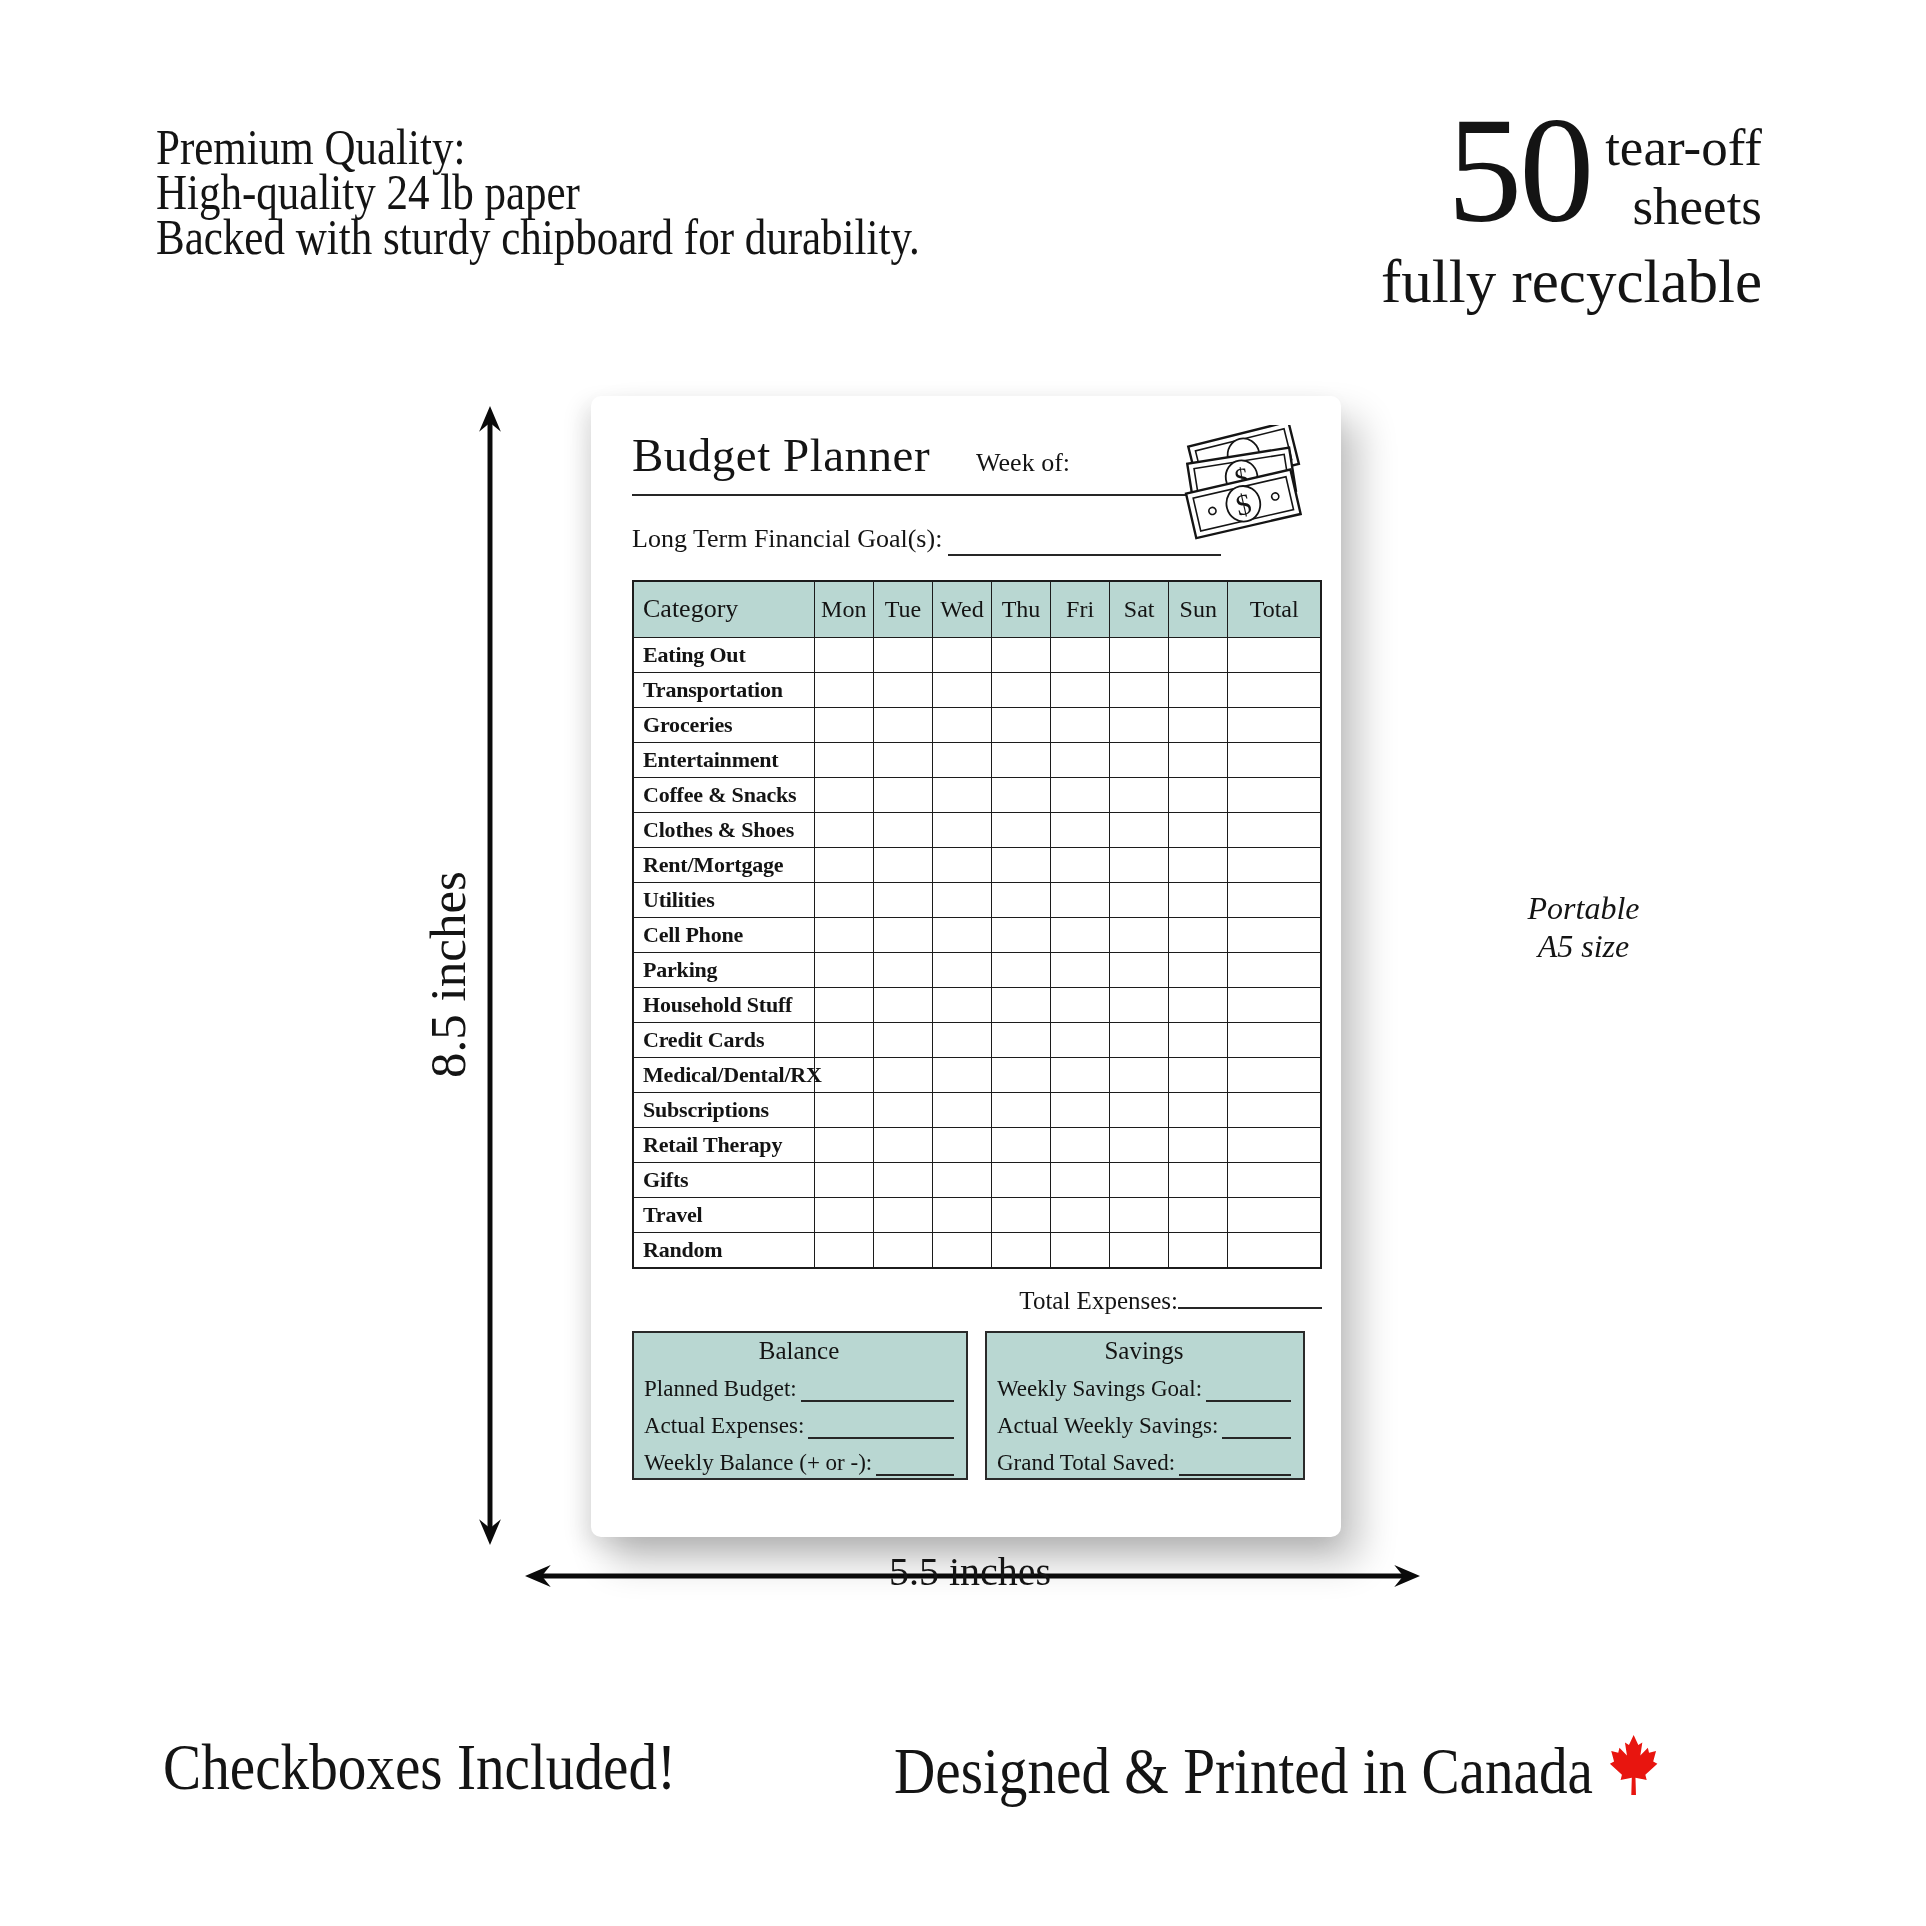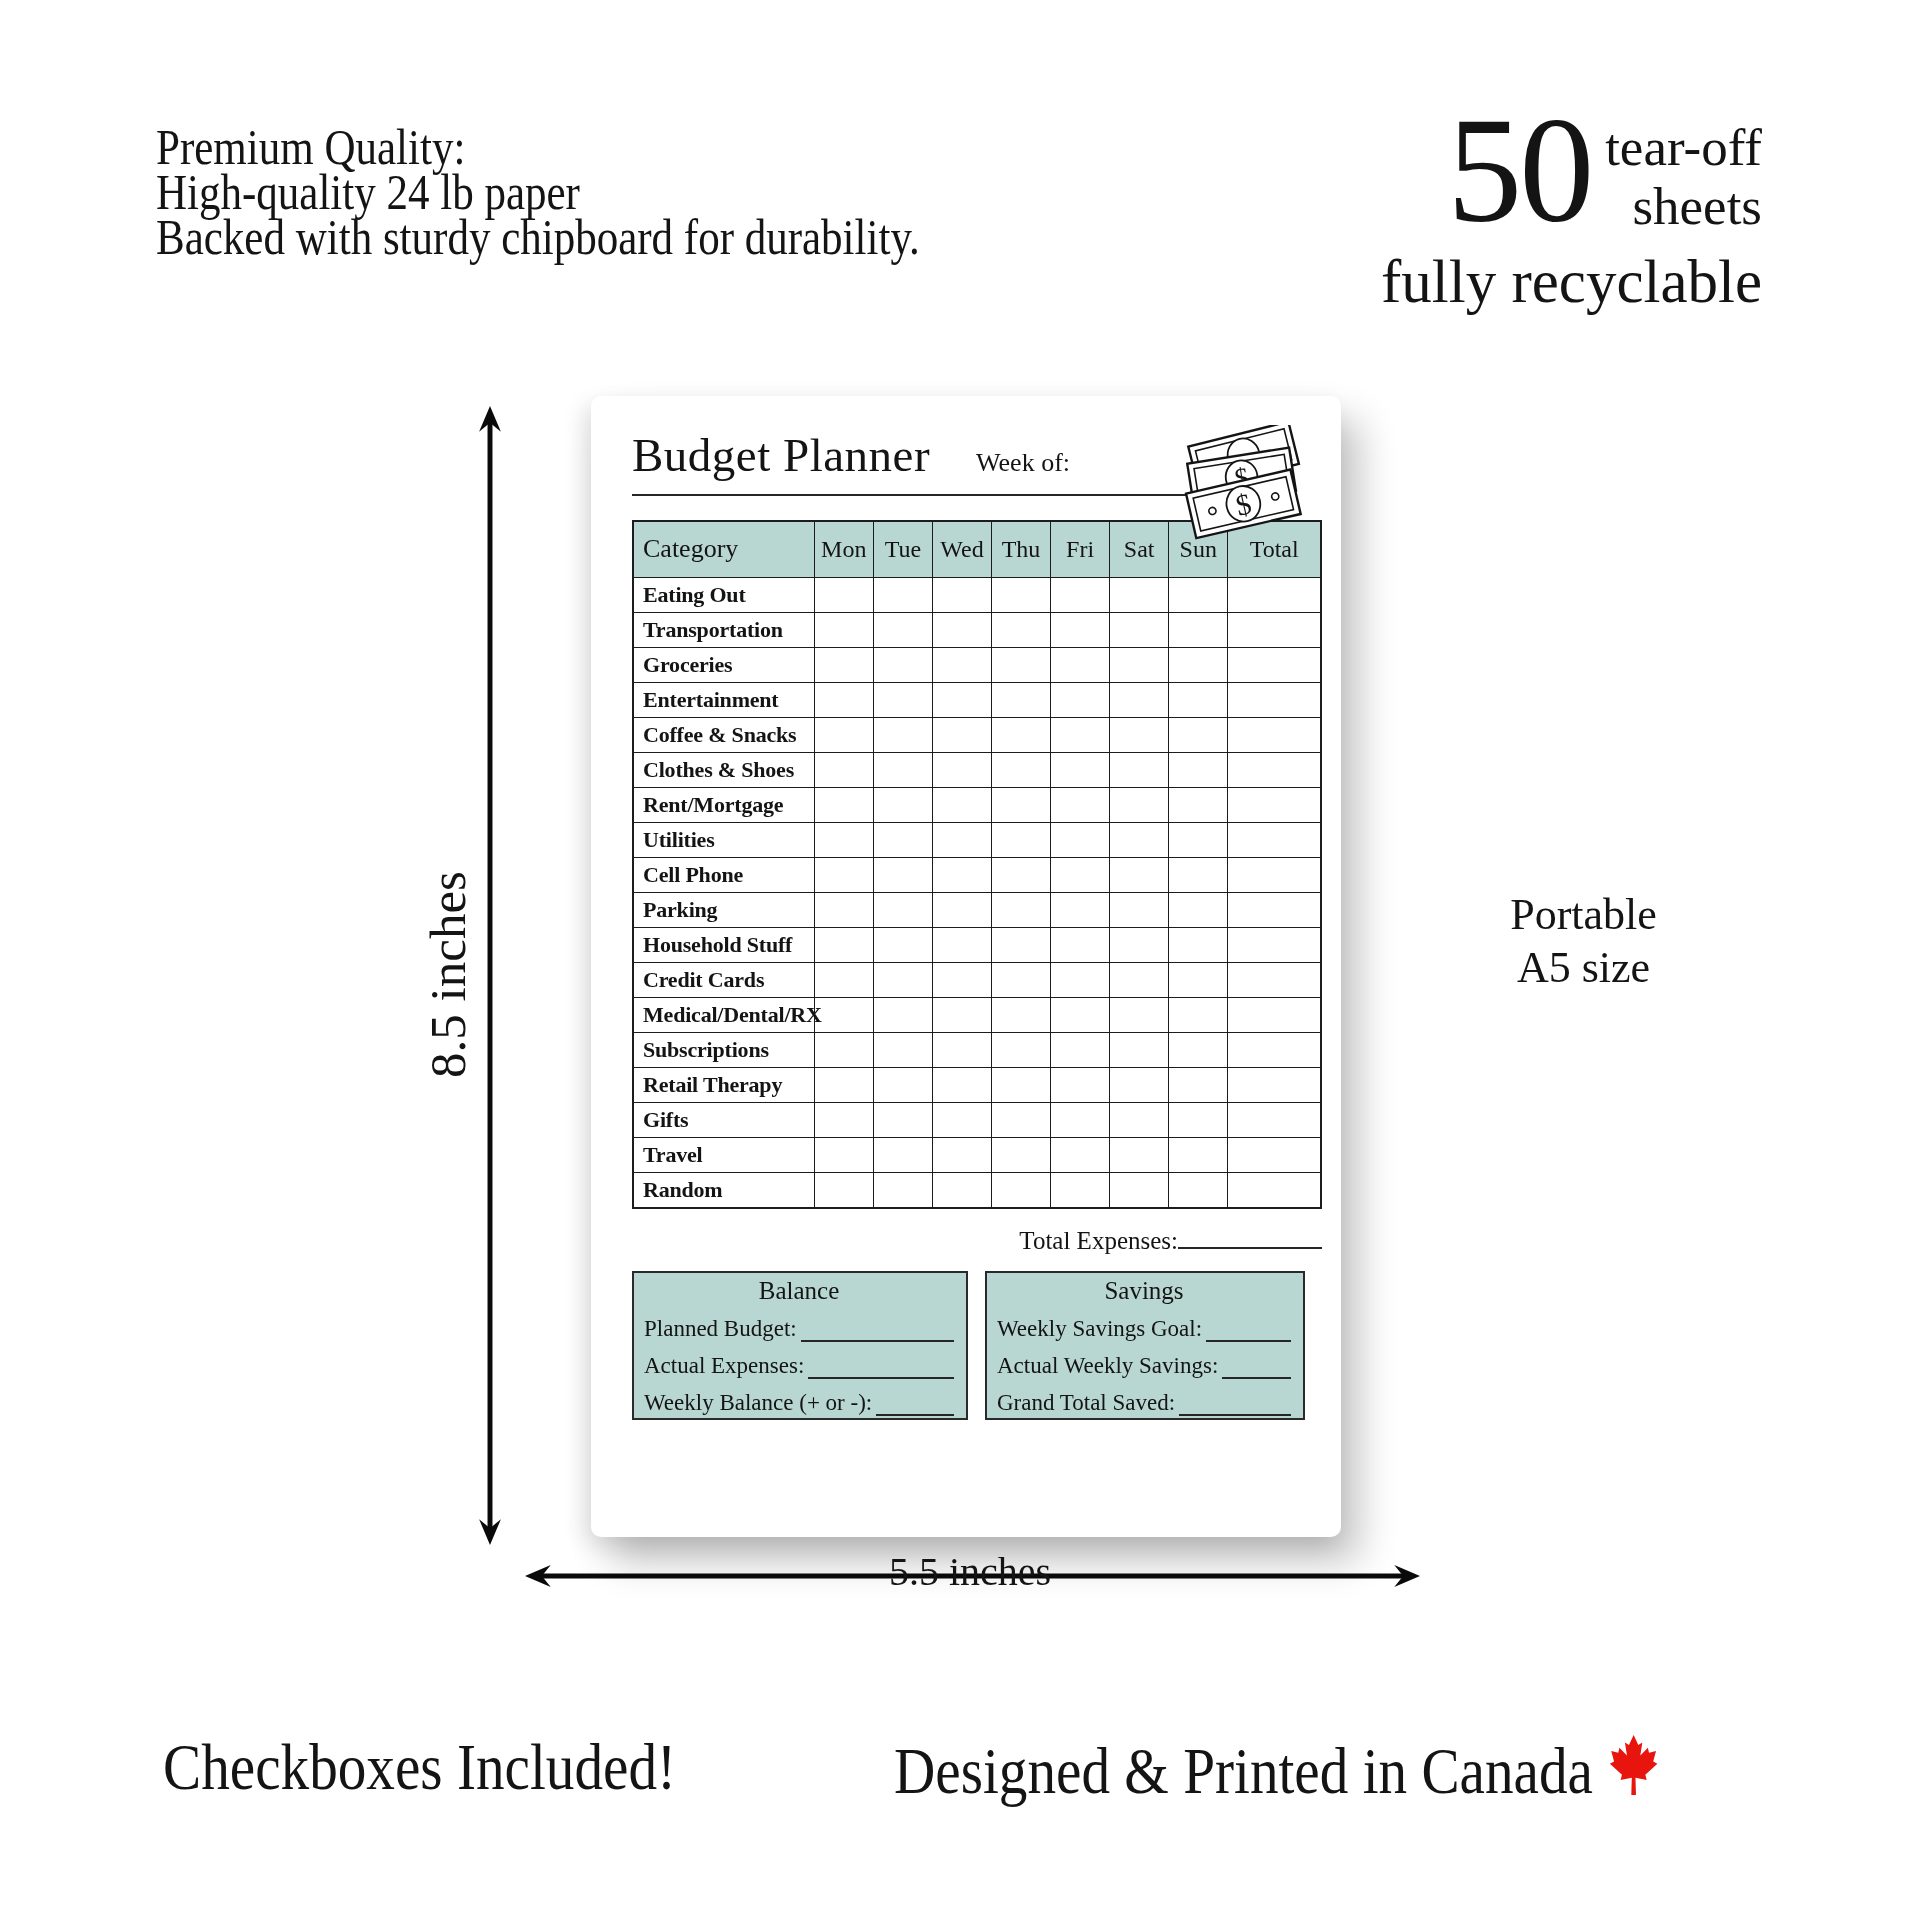--- a/index.html
+++ b/index.html
@@ -57,21 +57,21 @@
   
   .v-arrow{position:absolute;left:476px;top:406px;}
   .h-arrow{position:absolute;left:525px;top:1562px;}
   .dim-height{position:absolute;left:299px;top:948px;width:297px;height:53px;
               display:flex;align-items:center;justify-content:center;font-size:51px;
               transform:rotate(-90deg);white-space:nowrap;}
   .dim-width{position:absolute;left:752px;top:1548px;width:436px;text-align:center;font-size:40px;}
 
   
   .portable{position:absolute;left:1445px;top:889px;width:277px;text-align:center;
-            font-size:44px;line-height:1.2;}
+            font-size:32px;line-height:1.2;font-style:italic;}
   .foot-left{position:absolute;left:163px;top:1735px;font-size:65px;line-height:1;
              transform:scaleX(0.88);transform-origin:left top;white-space:nowrap;}
   .foot-right{position:absolute;left:894px;top:1735px;font-size:65px;line-height:1;
               transform:scaleX(0.88);transform-origin:left top;white-space:nowrap;
               display:flex;align-items:center;gap:18px;}
 </style>
 </head>
 <body>
 
 <div id="canvas">
@@ -119,20 +119,24 @@
               <ellipse cx="64" cy="79" rx="17" ry="18" stroke-width="1.8"></ellipse>
               <circle cx="32" cy="79" r="3.6" stroke-width="1.6"></circle>
               <circle cx="97" cy="79" r="3.6" stroke-width="1.6"></circle>
               <text x="64" y="90" font-size="30" text-anchor="middle" stroke="none" fill="#141414" font-family="Liberation Serif,serif">$</text>
             </g>
           </g>
         </svg>
       </span>
     </div>
 
+    <div class="goal-row">
+      <span class="goal-label">Long Term Financial Goal(s):</span>
+      <span class="goal-line"></span>
+    </div>
 
     <table class="expense">
       <colgroup>
         <col class="c-cat">
           <col class="c-day">
           <col class="c-day">
           <col class="c-day">
           <col class="c-day">
         <col class="c-day">
           <col class="c-day">

